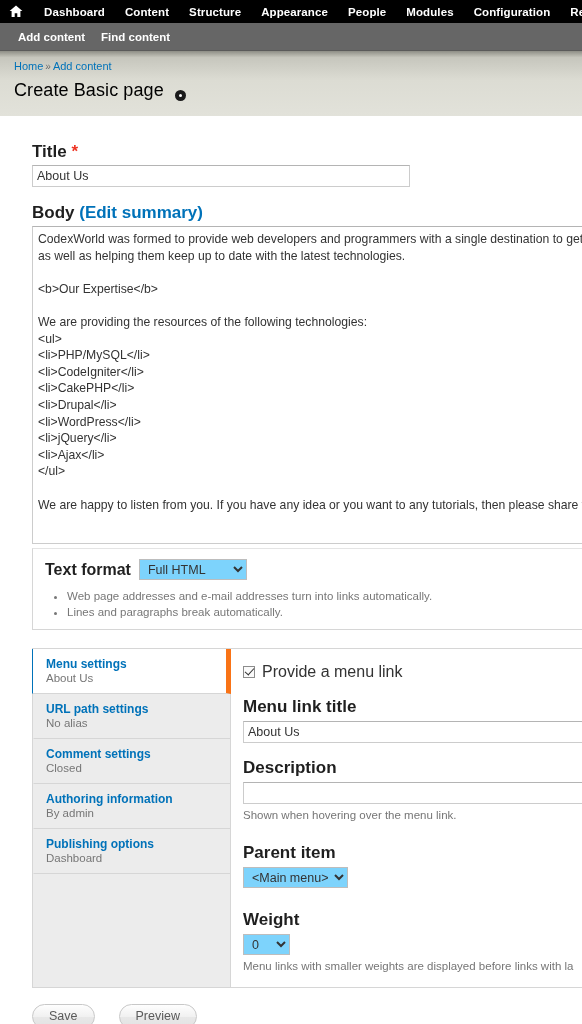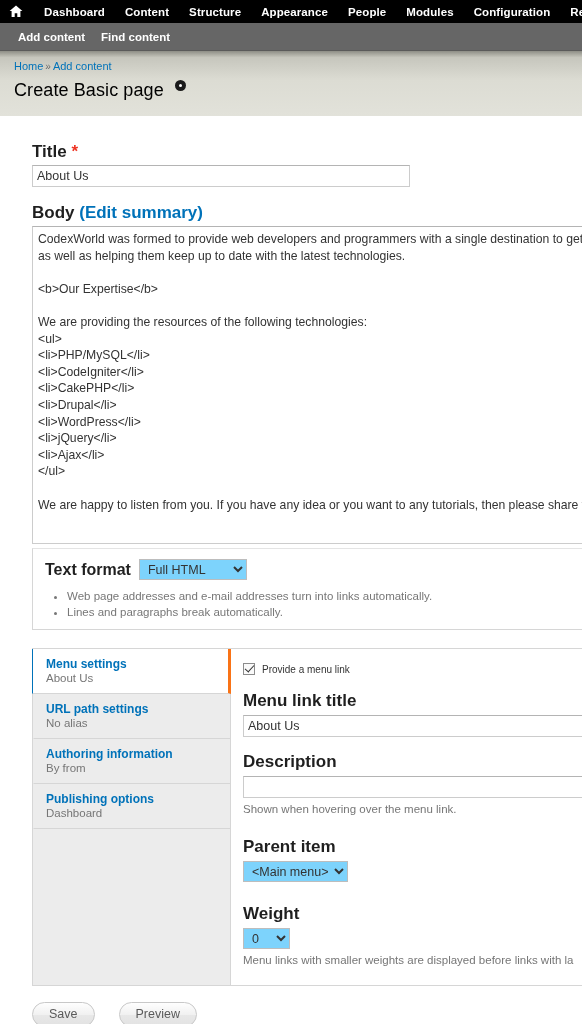--- a/index.html
+++ b/index.html
@@ -66,21 +66,21 @@
     padding: 9px 0 0 14px;
     position: relative;
   }
   #breadcrumb {
     font-size: 11px;
     color: #4a4a4a;
     margin-bottom: 8px;
   }
   #breadcrumb a { color: #0072b9; text-decoration: none; }
   #breadcrumb .sep { color: #6b6b6b; padding: 0 2px; font-size: 10px; }
-  #page-title-row { display: flex; align-items: flex-start; }
+  #page-title-row { display: flex; align-items: flex-end; }
   #page-title {
     font-size: 18px;
     font-weight: normal;
     color: #000000;
     margin: 0;
     letter-spacing: .1px;
   }
   .throbber-icon {
     width: 11px; height: 11px;
     border-radius: 50%;
@@ -198,21 +198,21 @@
     padding: 8px 10px 9px 12px;
     border-bottom: 1px solid #d6d6d6;
     border-left: 1px solid transparent;
     cursor: pointer;
   }
   .vtab.selected {
     background: #ffffff;
     border-left: 1px solid #0072b9;
     margin-left: -1px;
     padding-left: 13px;
-    border-right: 3px solid #f97316;
+    border-right: 5px solid #f97316;
     margin-right: -1px;
   }
   .vtab-title {
     display: block;
     color: #0072b9;
     font-weight: bold;
     font-size: 12px;
     margin-bottom: 1px;
   }
   .vtab-summary {
@@ -233,21 +233,21 @@
   }
   .cb.checked::after {
     content: "";
     position: absolute;
     left: 3px; top: -1px;
     width: 4px; height: 8px;
     border: solid #333;
     border-width: 0 1.6px 1.6px 0;
     transform: rotate(42deg);
   }
-  .checkbox-row label { font-size: 10px; color: #333; }
+  .checkbox-row label { font-size: 16px; color: #333; }
 
   #menu-link-title-field { width: 360px; }
   #description-field { width: 360px; }
   .field-description {
     color: #767676;
     font-size: 11.5px;
     margin-top: 5px;
   }
   .vpanel-item { margin-bottom: 15px; }
   .vpanel-item label.form-label { margin-bottom: 4px; }
@@ -338,22 +338,26 @@
     <div id="vtab-list" style="display: flex; flex-direction: column;">
         <div class="vtab selected">
           <span class="vtab-title">Menu settings</span>
           <span class="vtab-summary">About Us</span>
         </div>
         <div class="vtab">
           <span class="vtab-title">URL path settings</span>
           <span class="vtab-summary">No alias</span>
         </div>
         <div class="vtab">
+          <span class="vtab-title">Comment settings</span>
+          <span class="vtab-summary">Closed</span>
+        </div>
+        <div class="vtab">
           <span class="vtab-title">Authoring information</span>
-          <span class="vtab-summary">By from</span>
+          <span class="vtab-summary">By admin</span>
         </div>
         <div class="vtab">
           <span class="vtab-title">Publishing options</span>
           <span class="vtab-summary">Dashboard</span>
         </div>
         <div style="flex: 1 1 auto;"></div>
       </div>
     <div id="vtab-panel">
 
       <div class="checkbox-row">

